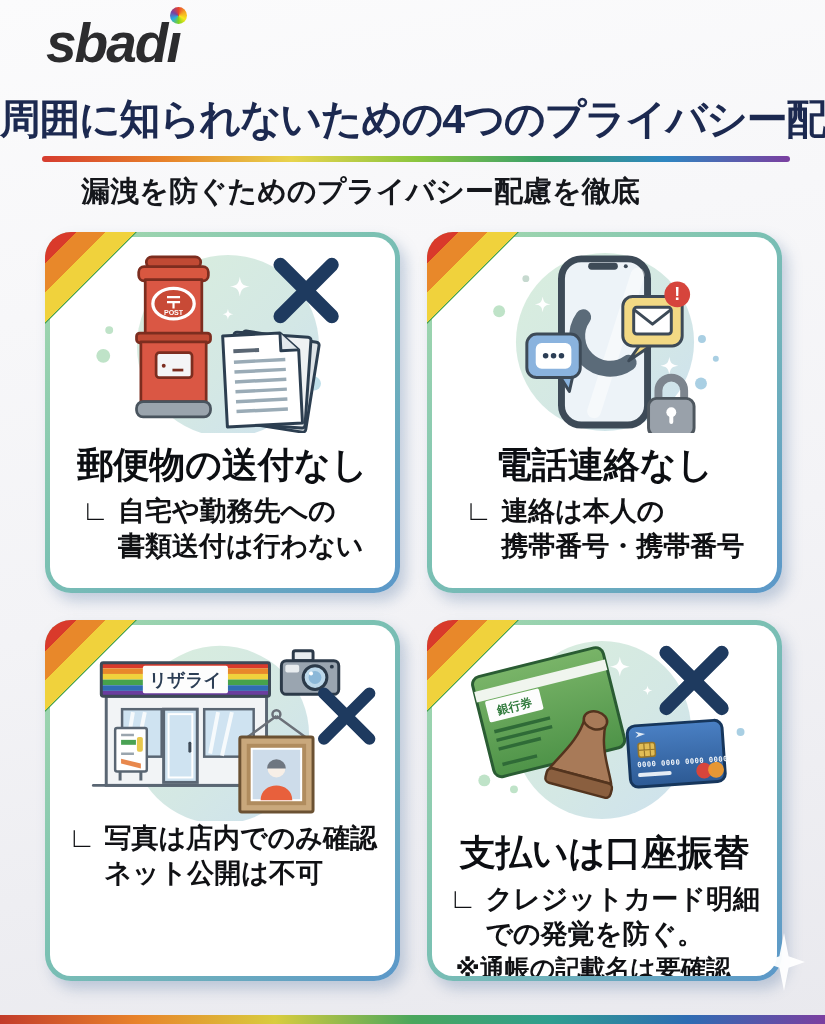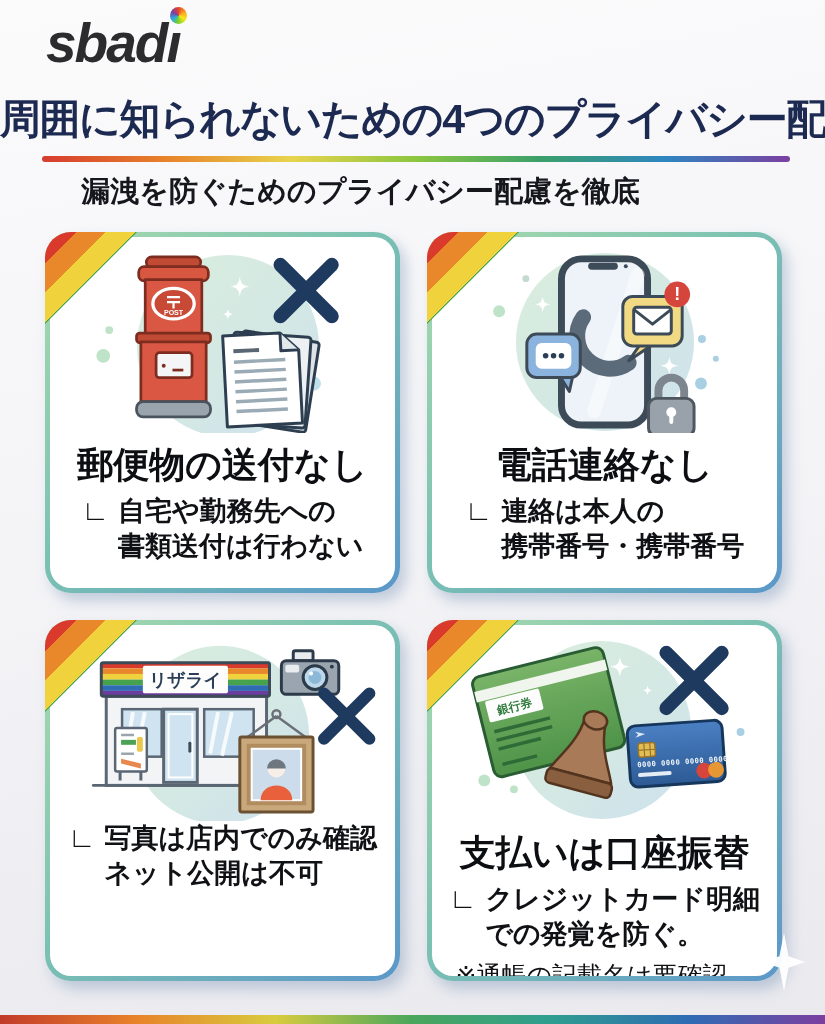--- a/index.html
+++ b/index.html
@@ -34,21 +34,21 @@
           #d93a2b 0 17%,#e8882a 17% 33%,#f0d23c 33% 49%,
           #46a24c 49% 65%,#2f6cb3 65% 82%,#6a3d9e 82% 100%)}
   .illus{width:326px;height:188px;flex:none}
   .illus svg{width:100%;height:100%;display:block}
   .card-title{margin:8px 0 4px;font-size:36px;font-weight:900;color:#0c0e12;white-space:nowrap}
   .card-title.t-sm{font-size:32px}
   .desc{display:flex;align-items:flex-start;gap:9px;font-size:27px;font-weight:800;
         color:#101114;line-height:1.28}
   .tick{font-size:28px;font-weight:900;line-height:1.2}
   .desc-lines{display:flex;flex-direction:column;text-align:left}
-  .note{font-size:25px;font-weight:400;margin-left:-30px;margin-top:8px;white-space:nowrap}
+  .note{font-size:25px;font-weight:700;margin-left:-30px;margin-top:1px;white-space:nowrap}
   
   .bottom-stripe{position:absolute;left:0;bottom:0;width:825px;height:9px;
         background:linear-gradient(90deg,#c23b2a,#e8832a,#d8cc3e,#4aa65c,#2f9e8f,#2e6cb3,#7b3fa0)}
   .page-sparkle{position:absolute;left:763px;top:933px;width:42px;height:58px;opacity:.95;background:#fff;
         clip-path:polygon(50% 0,61% 40%,100% 50%,61% 60%,50% 100%,39% 60%,0 50%,39% 40%)}
 </style>
 </head>
 <body>
 
 <svg width="0" height="0" style="position:absolute" aria-hidden="true">

